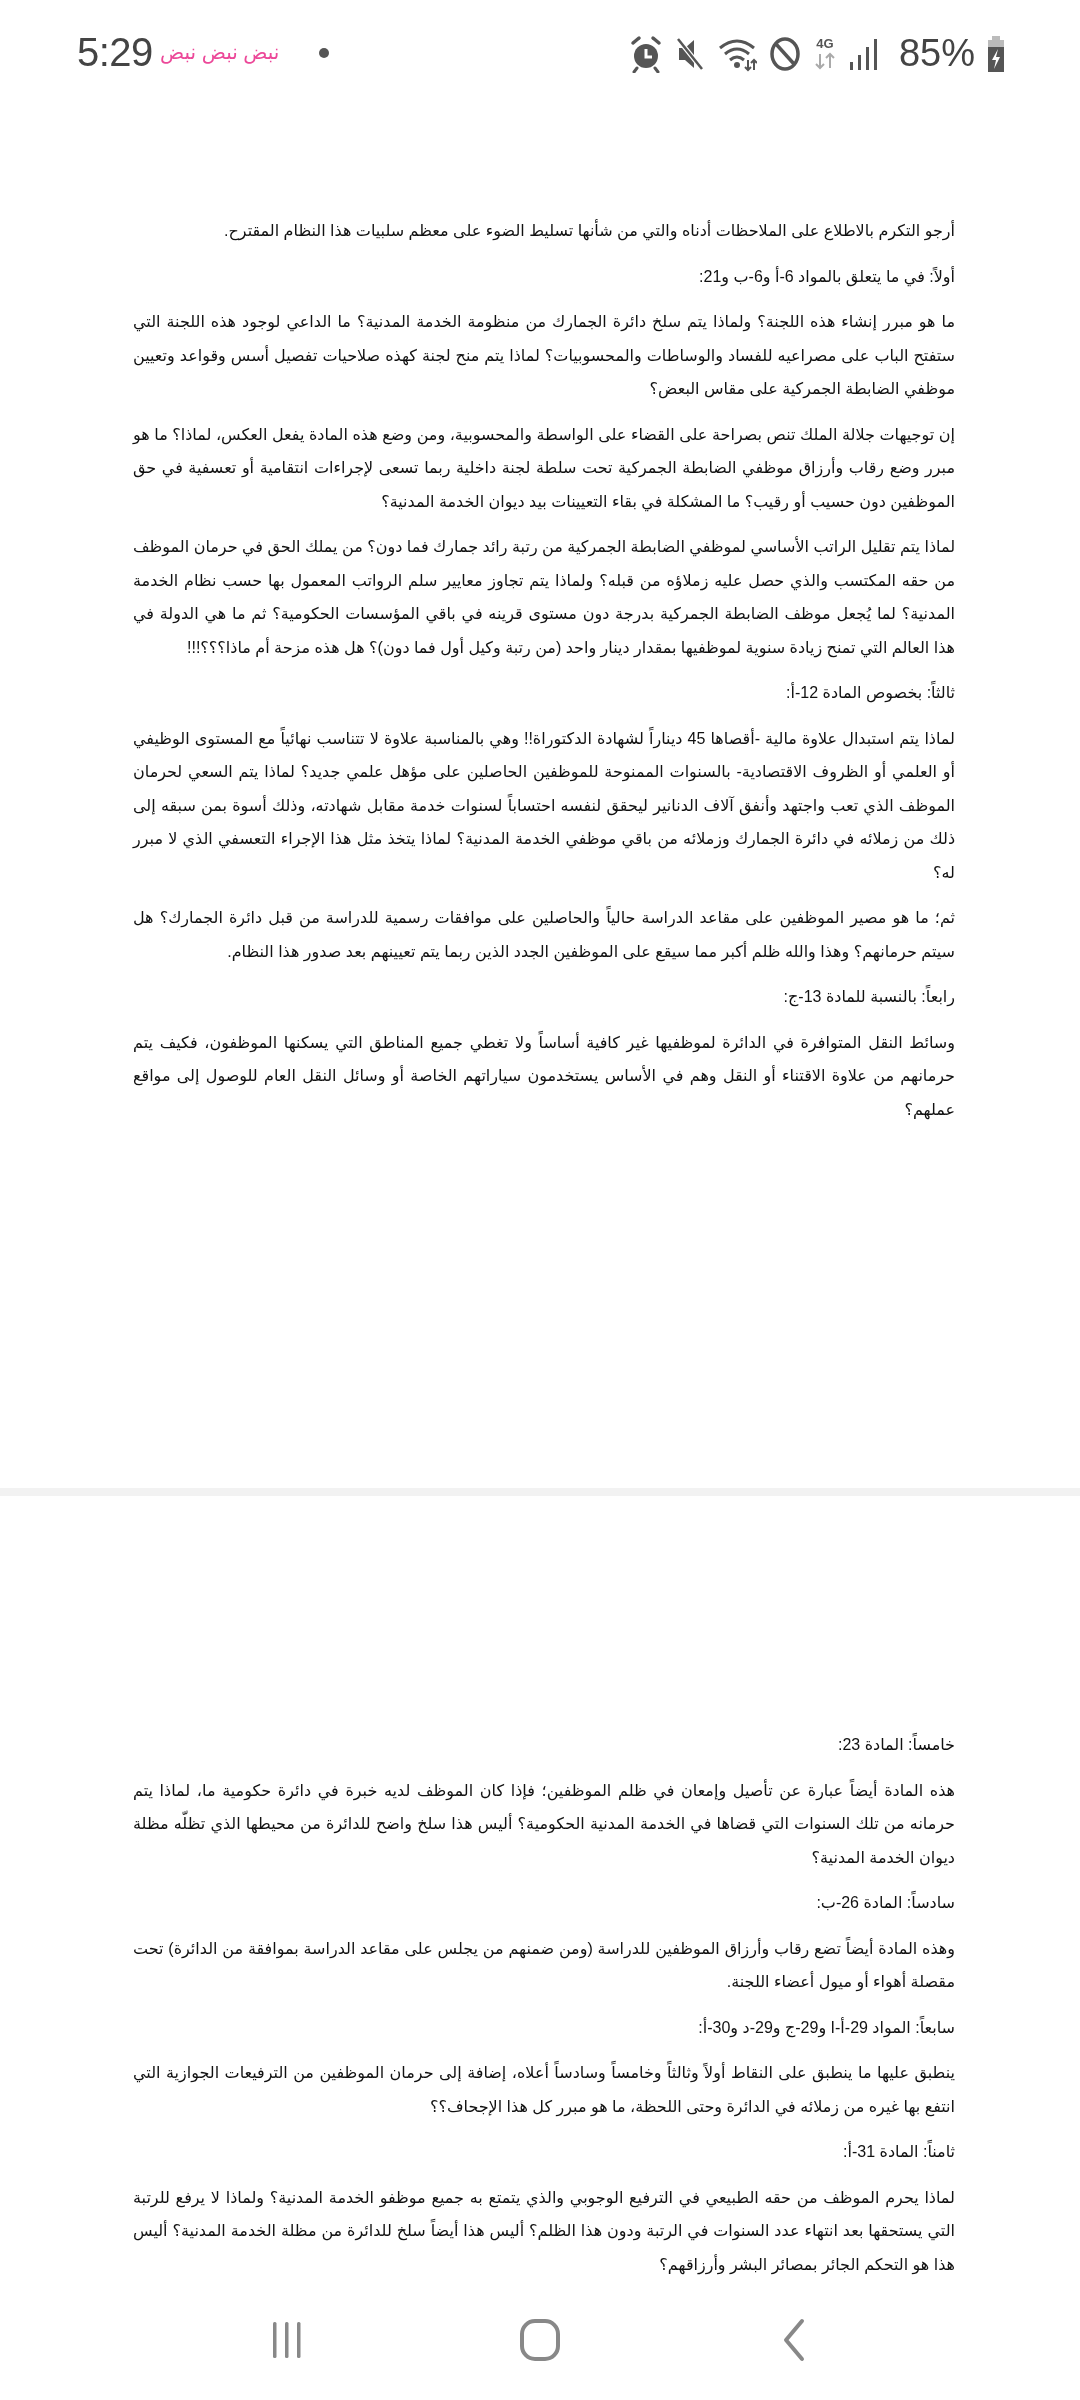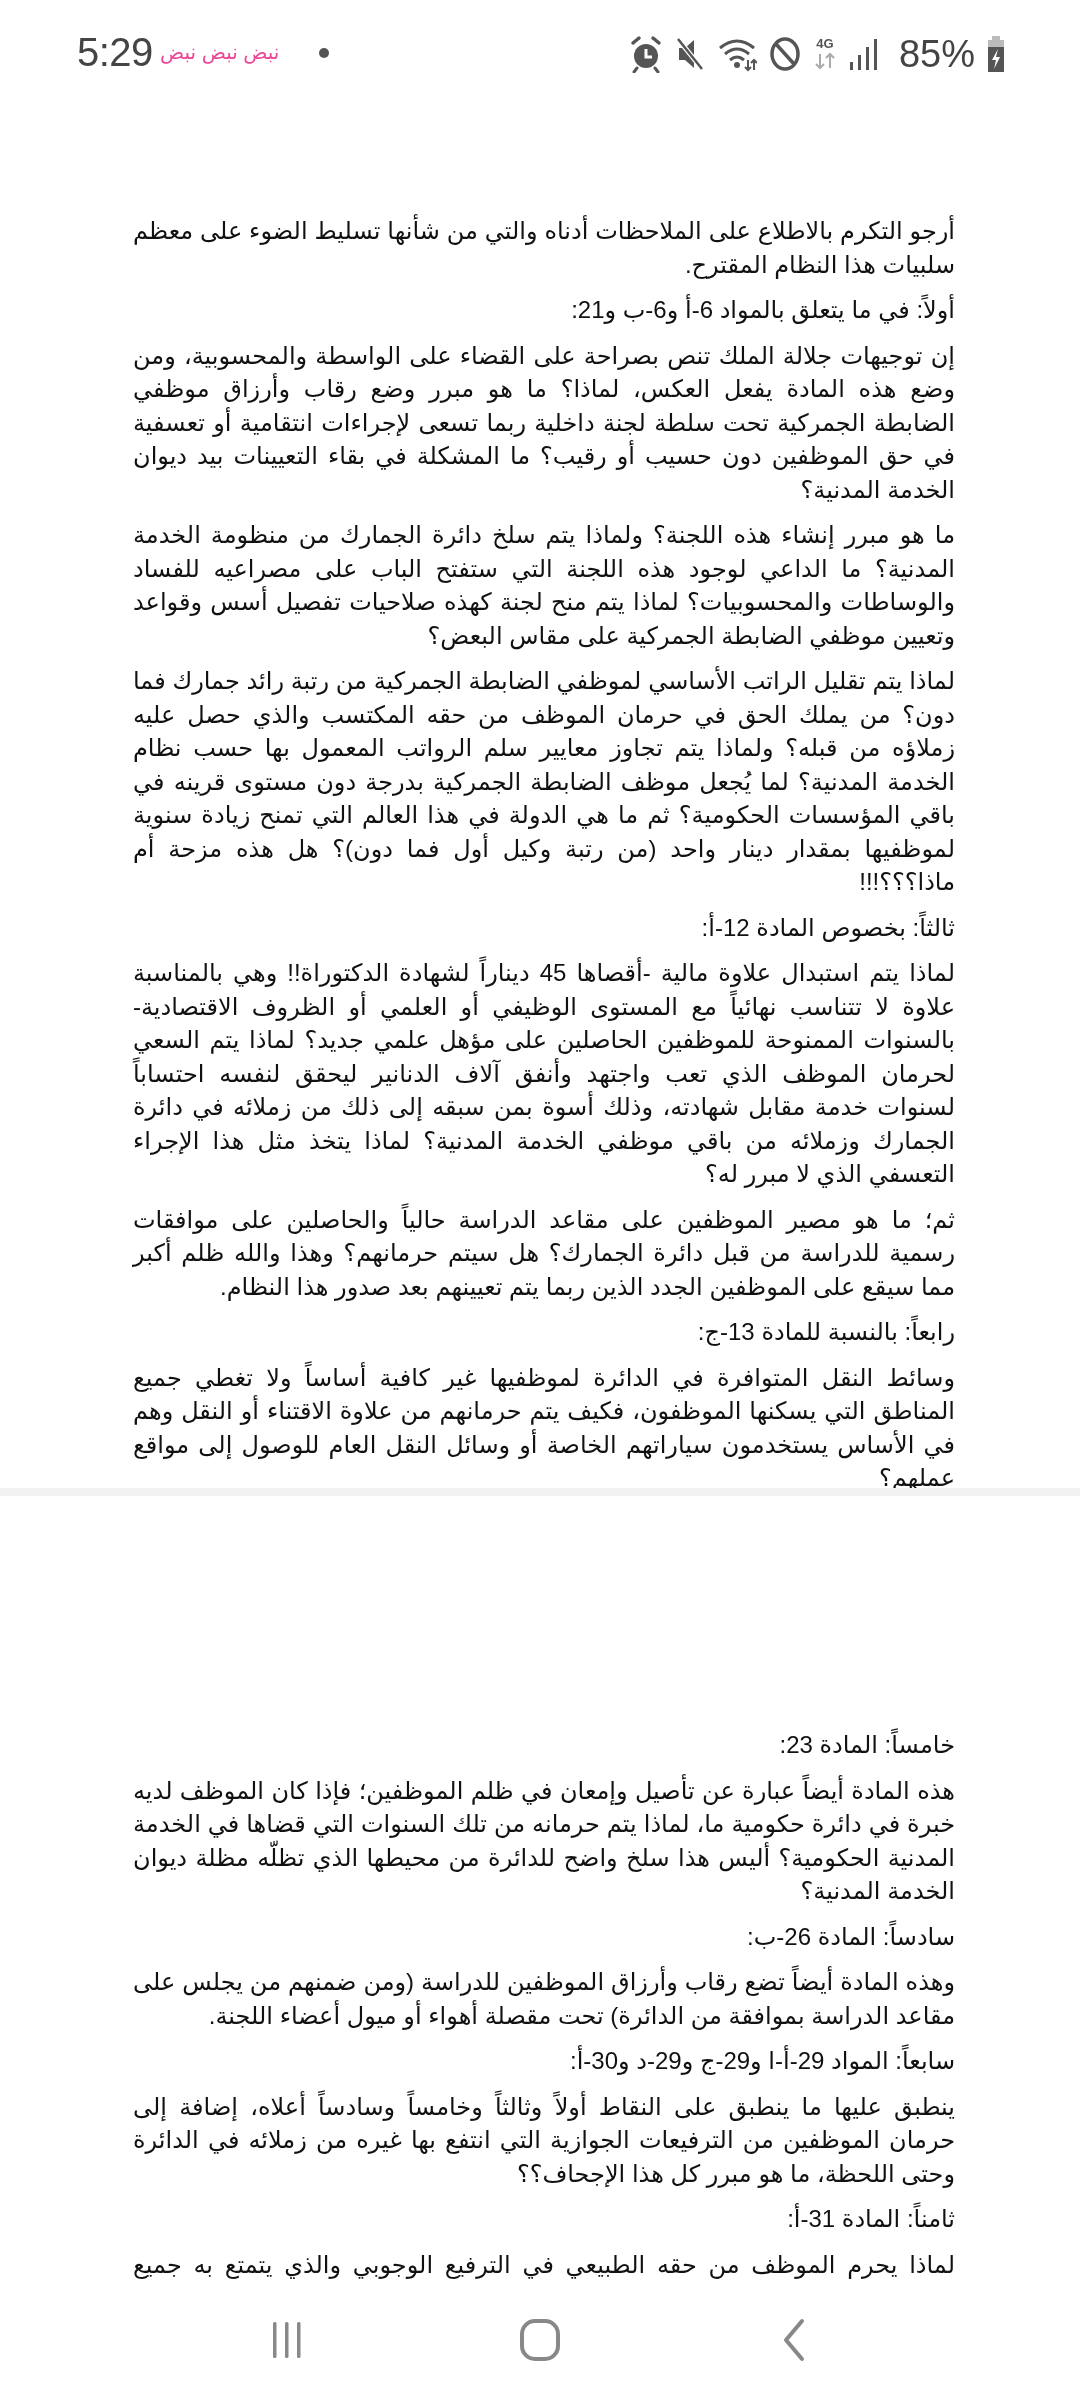--- a/index.html
+++ b/index.html
@@ -4,36 +4,36 @@
 <style>
   * { box-sizing: border-box; margin: 0; padding: 0; }
   html, body { width: 1080px; height: 2400px; overflow: hidden; background: #ffffff; }
   body { position: relative; font-family: "Liberation Sans", "DejaVu Sans", sans-serif; color: #1a1a1a; }
 
   
   .status-bar { position: absolute; top: 0; left: 0; width: 1080px; height: 110px; background: #fff; }
   .sb-time { position: absolute; left: 77px; top: 30px; font-size: 40px; color: #444; letter-spacing: -0.5px; text-align: right; }
   .sb-notif { position: absolute; left: 160px; top: 40px; font-size: 20px; color: #ec4899; direction: rtl; }
   .sb-dot { position: absolute; left: 319px; top: 48px; width: 10px; height: 10px; border-radius: 50%; background: #555; }
-  .sb-right { position: absolute; right: 75px; top: 32px; height: 44px; display: flex; align-items: flex-end; gap: 12px; color: #555; }
+  .sb-right { position: absolute; right: 75px; top: 32px; height: 44px; display: flex; align-items: flex-start; gap: 12px; color: #555; }
   .sb-icon { display: inline-flex; align-items: center; justify-content: center; height: 44px; }
   .sb-battery-text { font-size: 38px; color: #444; margin-left: 8px; }
 
   
   .doc-viewer { position: absolute; top: 110px; left: 0; width: 1080px; height: 2170px; background: #ffffff; overflow: hidden; }
   .page { position: absolute; left: 0; width: 1080px; background: #fff; }
   .page-1 { top: 0; height: 1378px; }
   .page-gap { position: absolute; left: 0; top: 1378px; width: 1080px; height: 8px; background: #f2f2f2; }
   .page-2 { top: 1386px; height: 800px; }
 
   .page-content {
     position: absolute; left: 133px; width: 822px;
     direction: rtl; text-align: justify; text-align-last: right;
     font-family: "Liberation Sans", "DejaVu Sans", sans-serif;
-    font-size: 24px; line-height: 33.5px; color: #111;
+    font-size: 16px; line-height: 33.5px; color: #111;
   }
   .page-1 .page-content { top: 104px; }
   .page-2 .page-content { top: 232px; }
   .para { margin-bottom: 12px; }
   .heading { margin-bottom: 12px; text-align: center; }
 
   
   .nav-bar { position: absolute; left: 0; top: 2280px; width: 1080px; height: 120px; background: #fff; display: flex; align-items: center; justify-content: space-around; padding: 0 160px; }
   .nav-btn { width: 90px; height: 90px; display: flex; align-items: center; justify-content: center; cursor: pointer; }
 </style>
@@ -105,22 +105,22 @@
   </div>
 </div>
 
 <div class="doc-viewer">
 
   <div class="page page-1">
     <div class="page-content">
       <p class="para">أرجو التكرم بالاطلاع على الملاحظات أدناه والتي من شأنها تسليط الضوء على معظم سلبيات هذا النظام المقترح.</p>
 
       <p class="heading">أولاً: في ما يتعلق بالمواد 6-أ و6-ب و21:</p>
+      <p class="para">ما هو مبرر إنشاء هذه اللجنة؟ ولماذا يتم سلخ دائرة الجمارك من منظومة الخدمة المدنية؟ ما الداعي لوجود هذه اللجنة التي ستفتح الباب على مصراعيه للفساد والوساطات والمحسوبيات؟ لماذا يتم منح لجنة كهذه صلاحيات تفصيل أسس وقواعد وتعيين موظفي الضابطة الجمركية على مقاس البعض؟</p>
       <p class="para">إن توجيهات جلالة الملك تنص بصراحة على القضاء على الواسطة والمحسوبية، ومن وضع هذه المادة يفعل العكس، لماذا؟ ما هو مبرر وضع رقاب وأرزاق موظفي الضابطة الجمركية تحت سلطة لجنة داخلية ربما تسعى لإجراءات انتقامية أو تعسفية في حق الموظفين دون حسيب أو رقيب؟ ما المشكلة في بقاء التعيينات بيد ديوان الخدمة المدنية؟</p>
-      <p class="para">ما هو مبرر إنشاء هذه اللجنة؟ ولماذا يتم سلخ دائرة الجمارك من منظومة الخدمة المدنية؟ ما الداعي لوجود هذه اللجنة التي ستفتح الباب على مصراعيه للفساد والوساطات والمحسوبيات؟ لماذا يتم منح لجنة كهذه صلاحيات تفصيل أسس وقواعد وتعيين موظفي الضابطة الجمركية على مقاس البعض؟</p>
 
       <p class="para">لماذا يتم تقليل الراتب الأساسي لموظفي الضابطة الجمركية من رتبة رائد جمارك فما دون؟ من يملك الحق في حرمان الموظف من حقه المكتسب والذي حصل عليه زملاؤه من قبله؟ ولماذا يتم تجاوز معايير سلم الرواتب المعمول بها حسب نظام الخدمة المدنية؟ لما يُجعل موظف الضابطة الجمركية بدرجة دون مستوى قرينه في باقي المؤسسات الحكومية؟ ثم ما هي الدولة في هذا العالم التي تمنح زيادة سنوية لموظفيها بمقدار دينار واحد (من رتبة وكيل أول فما دون)؟ هل هذه مزحة أم ماذا؟؟؟!!!</p>
 
       <p class="heading">ثالثاً: بخصوص المادة 12-أ:</p>
       <p class="para">لماذا يتم استبدال علاوة مالية -أقصاها 45 ديناراً لشهادة الدكتوراة!! وهي بالمناسبة علاوة لا تتناسب نهائياً مع المستوى الوظيفي أو العلمي أو الظروف الاقتصادية- بالسنوات الممنوحة للموظفين الحاصلين على مؤهل علمي جديد؟ لماذا يتم السعي لحرمان الموظف الذي تعب واجتهد وأنفق آلاف الدنانير ليحقق لنفسه احتساباً لسنوات خدمة مقابل شهادته، وذلك أسوة بمن سبقه إلى ذلك من زملائه في دائرة الجمارك وزملائه من باقي موظفي الخدمة المدنية؟ لماذا يتخذ مثل هذا الإجراء التعسفي الذي لا مبرر له؟</p>
       <p class="para">ثم؛ ما هو مصير الموظفين على مقاعد الدراسة حالياً والحاصلين على موافقات رسمية للدراسة من قبل دائرة الجمارك؟ هل سيتم حرمانهم؟ وهذا والله ظلم أكبر مما سيقع على الموظفين الجدد الذين ربما يتم تعيينهم بعد صدور هذا النظام.</p>
 
       <p class="heading">رابعاً: بالنسبة للمادة 13-ج:</p>
       <p class="para">وسائط النقل المتوافرة في الدائرة لموظفيها غير كافية أساساً ولا تغطي جميع المناطق التي يسكنها الموظفون، فكيف يتم حرمانهم من علاوة الاقتناء أو النقل وهم في الأساس يستخدمون سياراتهم الخاصة أو وسائل النقل العام للوصول إلى مواقع عملهم؟</p>
     </div>

